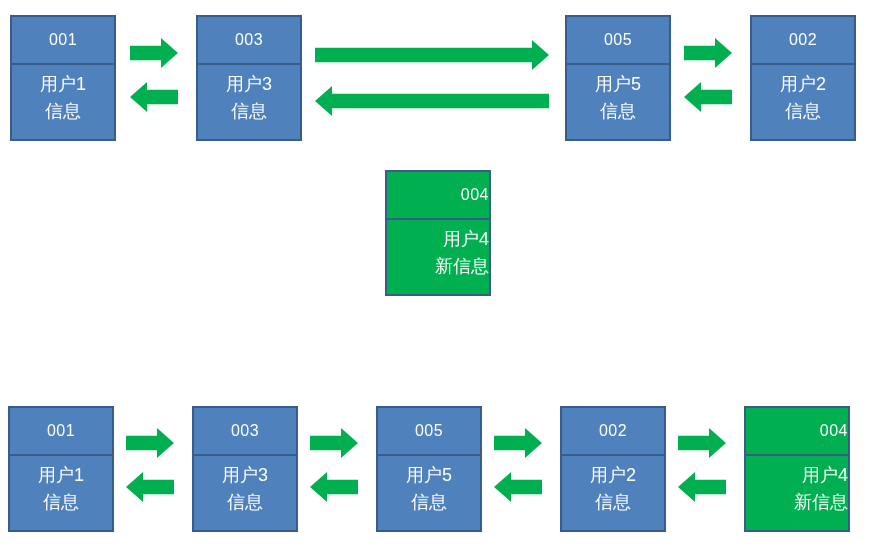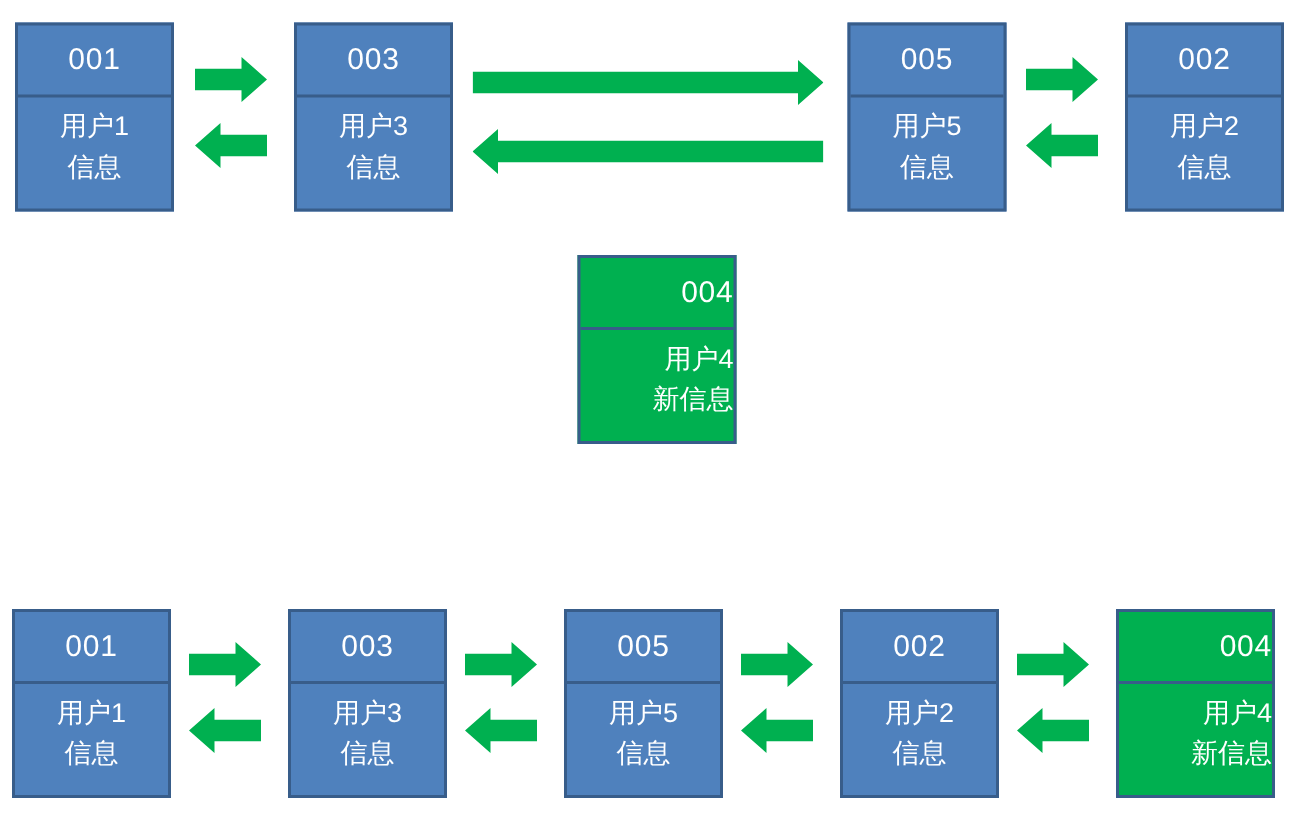--- a/index.html
+++ b/index.html
@@ -26,21 +26,21 @@
     text-align: center;
   }
   .node.green {
     background: var(--green-fill, #00b050);
     text-align: right;
   }
   .node-id {
     height: 46px;
     line-height: 46px;
     border-bottom: 2px solid var(--node-border, #385d8a);
-    font-size: 20px;
+    font-size: 16px;
     letter-spacing: 0.5px;
   }
   .node-body {
     padding-top: 6px;
     font-size: 18px;
     line-height: 27px;
   }
   .node-line { display: block; }
   .ar {
     position: absolute;

